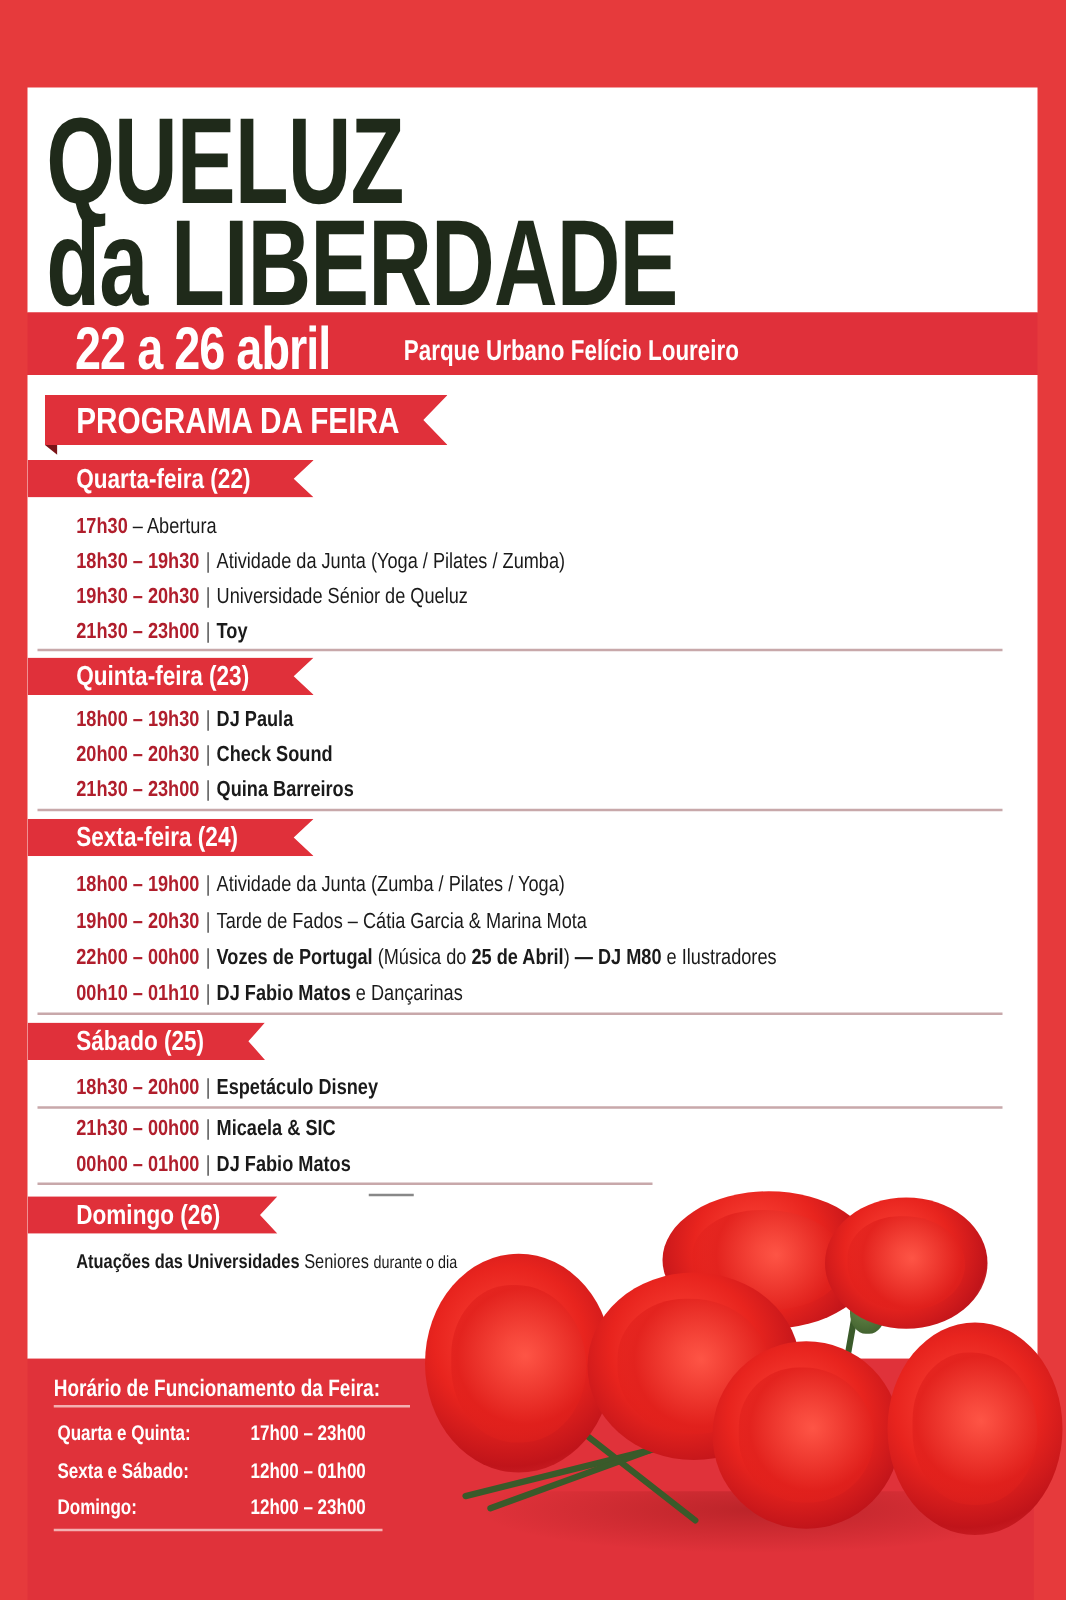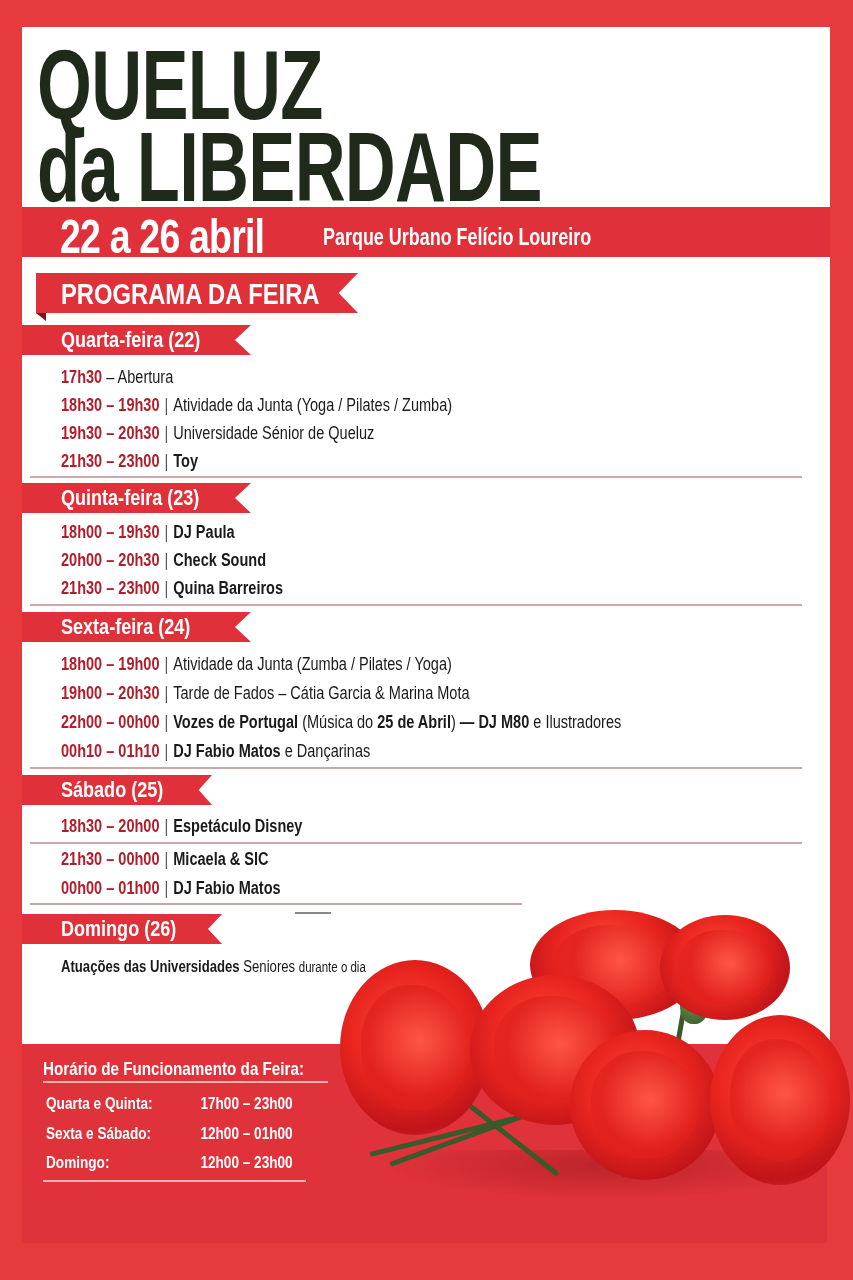--- a/index.html
+++ b/index.html
@@ -2,21 +2,21 @@
 <html><head>
   <meta charset="utf-8">
   <style>
     * { margin: 0; padding: 0; box-sizing: border-box; }
     html, body { width: 853px; height: 1280px; overflow: hidden; }
     body {
       background: #e63a3c;
       font-family: "Liberation Sans", "DejaVu Sans", sans-serif;
       position: relative;
     }
-    .poster { position: absolute; inset: 0; }
+    .poster { position: absolute; inset: 0; margin-top: 43px; }
 
     
     .panel-top {
       position: absolute; left: 22px; top: 27px; width: 808px; height: 180px;
       background: #ffffff;
     }
     .title {
       position: absolute; left: 37px; top: 40px;
       font-family: "Liberation Sans", sans-serif; font-weight: 700;
       color: #1f2a1a; line-height: 0.92;

